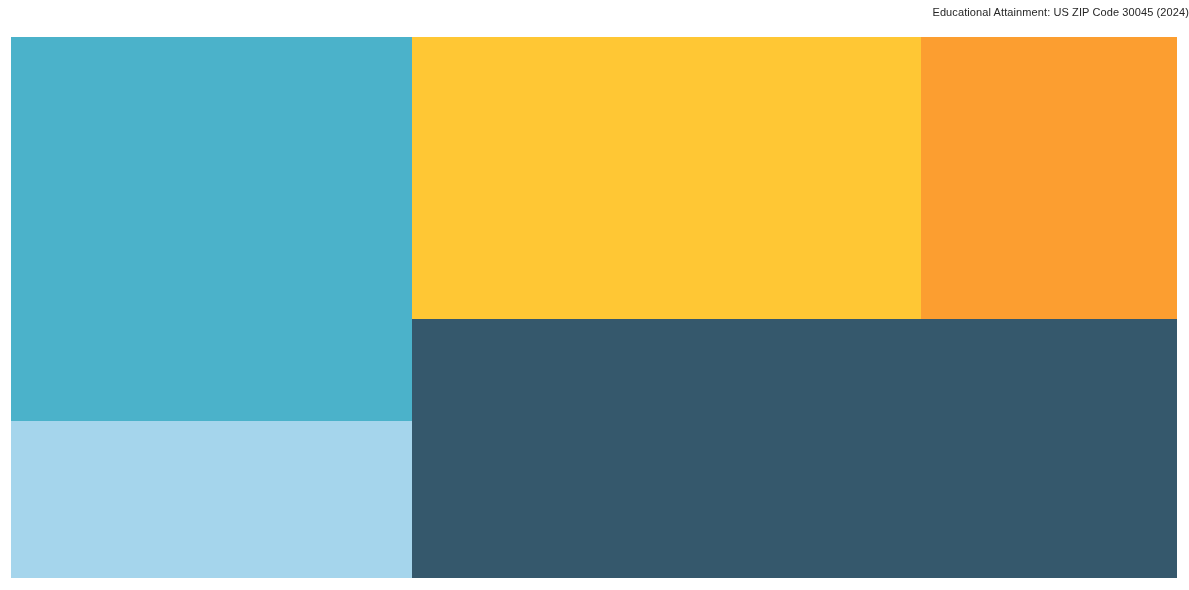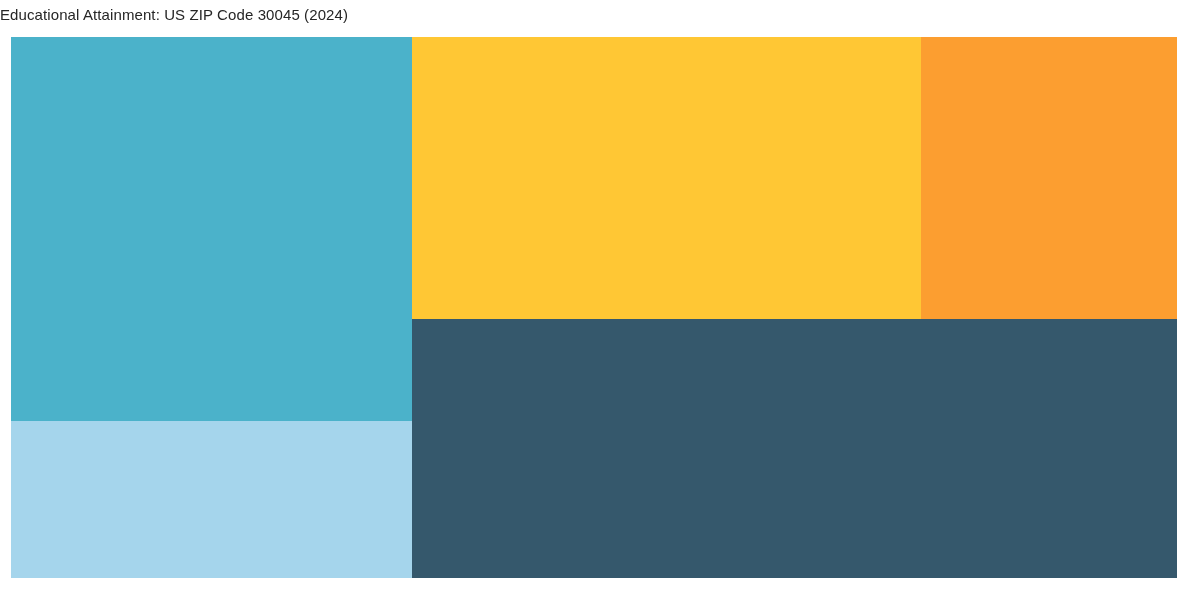--- a/index.html
+++ b/index.html
@@ -20,23 +20,23 @@
     width: 1189px;
     height: 590px;
     background: #ffffff;
   }
 
   #chart-title {
     position: absolute;
     left: 0;
     top: 6px;
     width: 1189px;
-    text-align: left;
+    text-align: right;
     font-family: "Liberation Sans", sans-serif;
-    font-size: 15px;
+    font-size: 11px;
     font-weight: 400;
     color: #262626;
     letter-spacing: 0.1px;
     white-space: nowrap;
   }
 
   
   #treemap {
     position: absolute;
     left: 11px;

